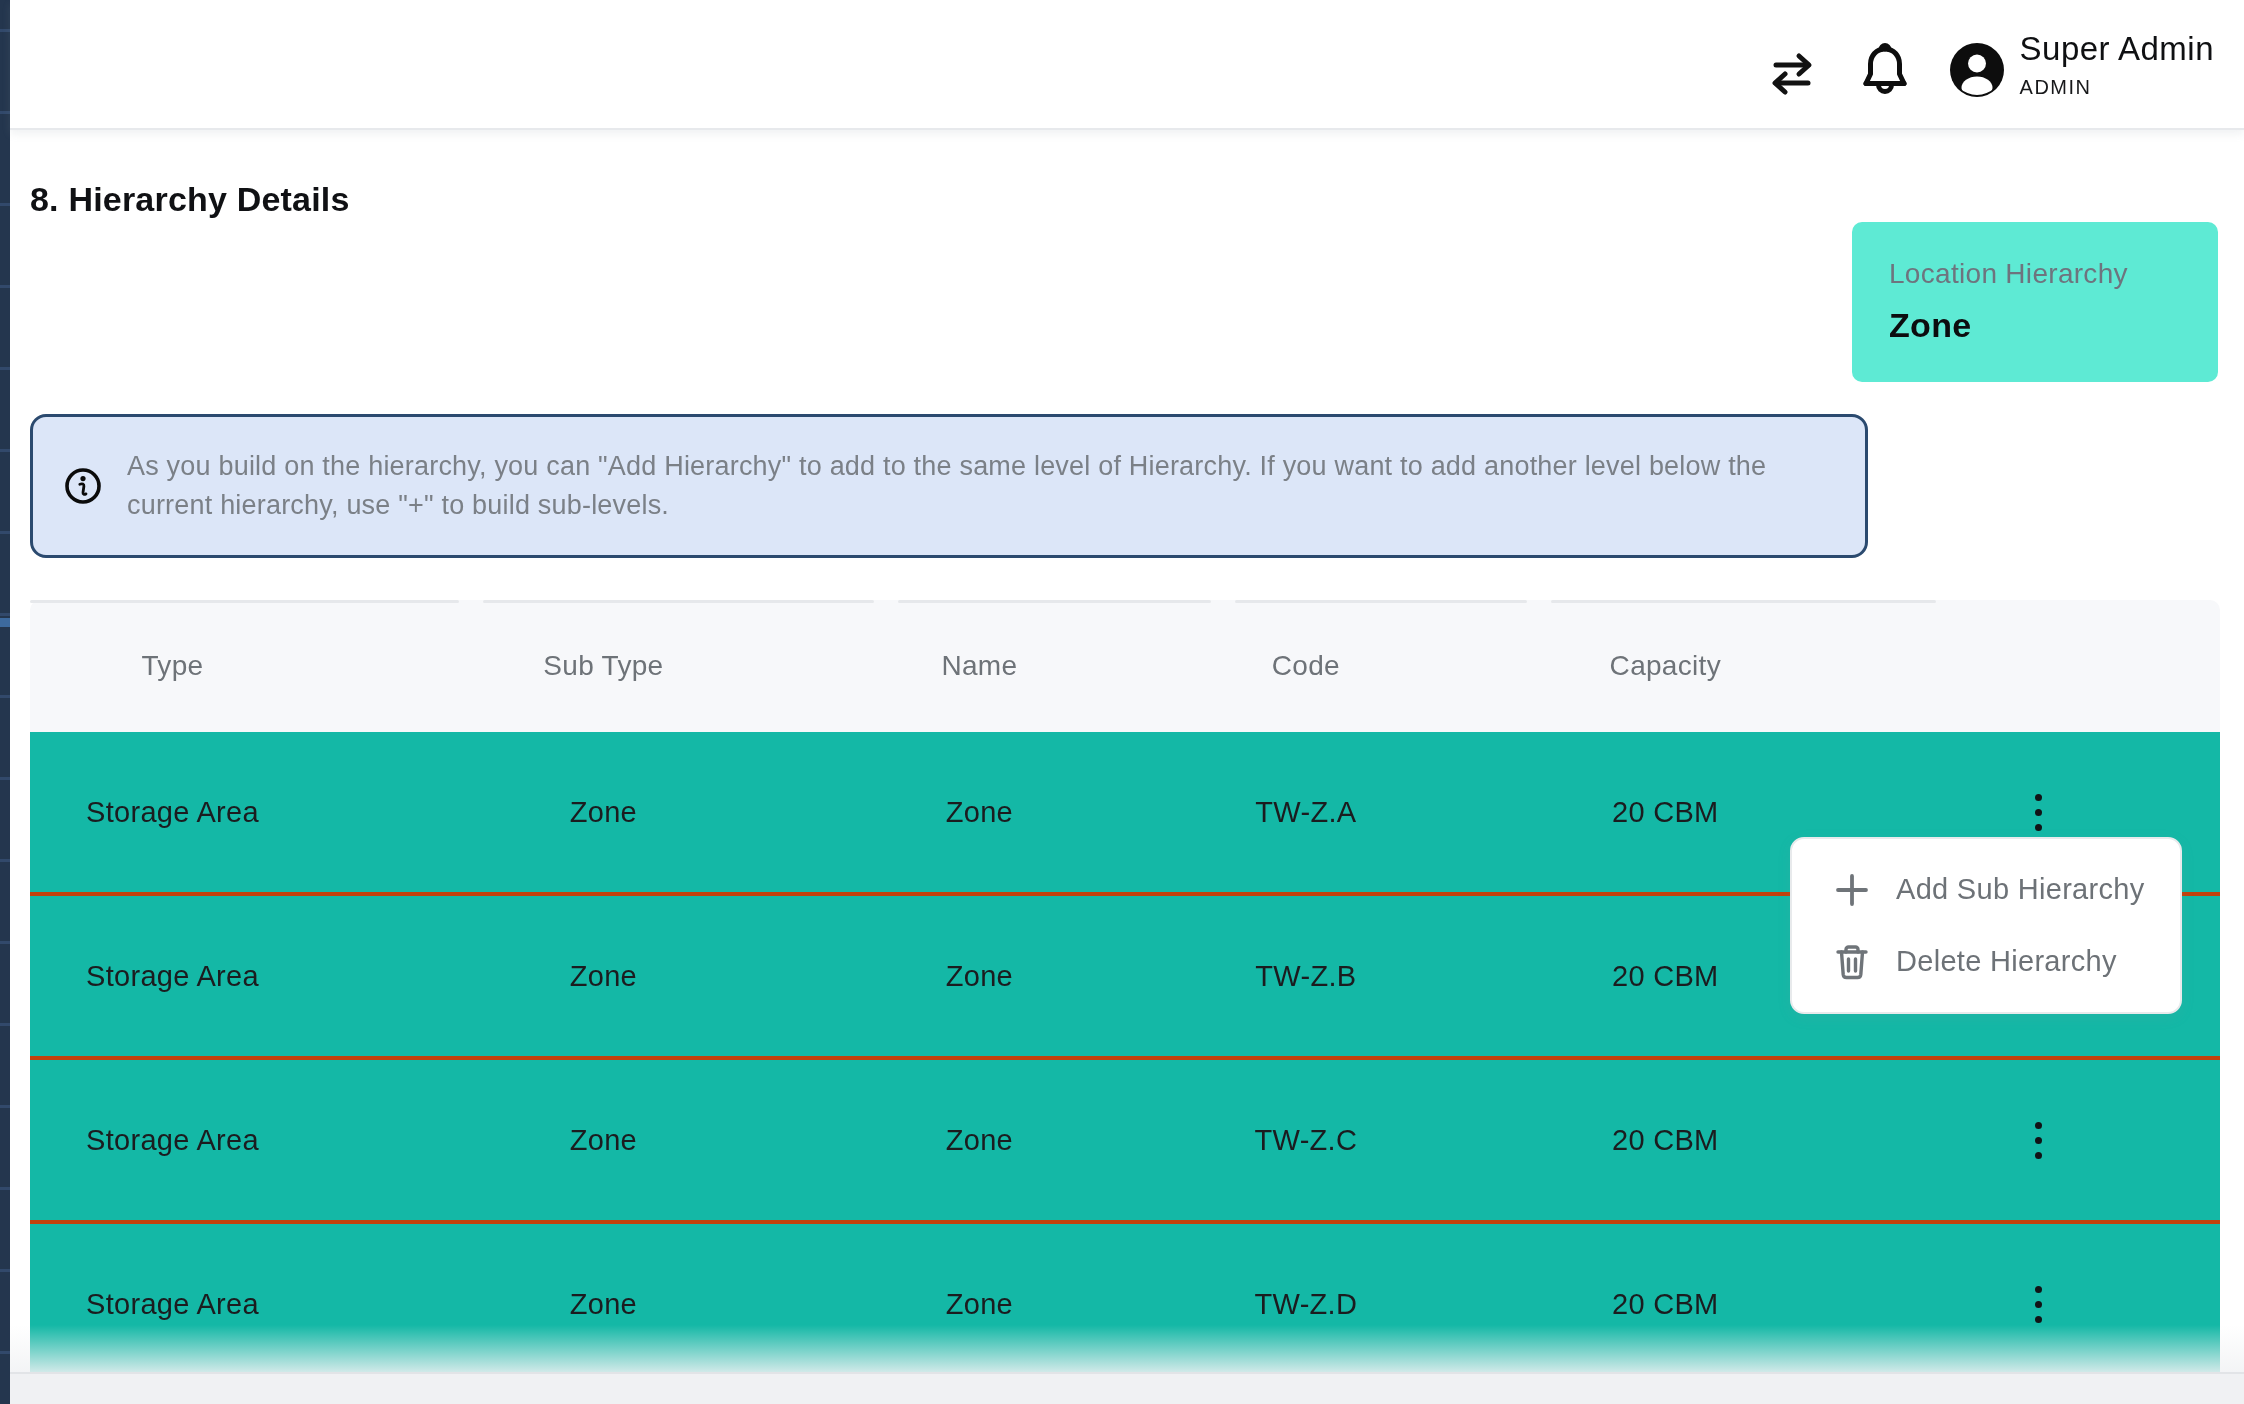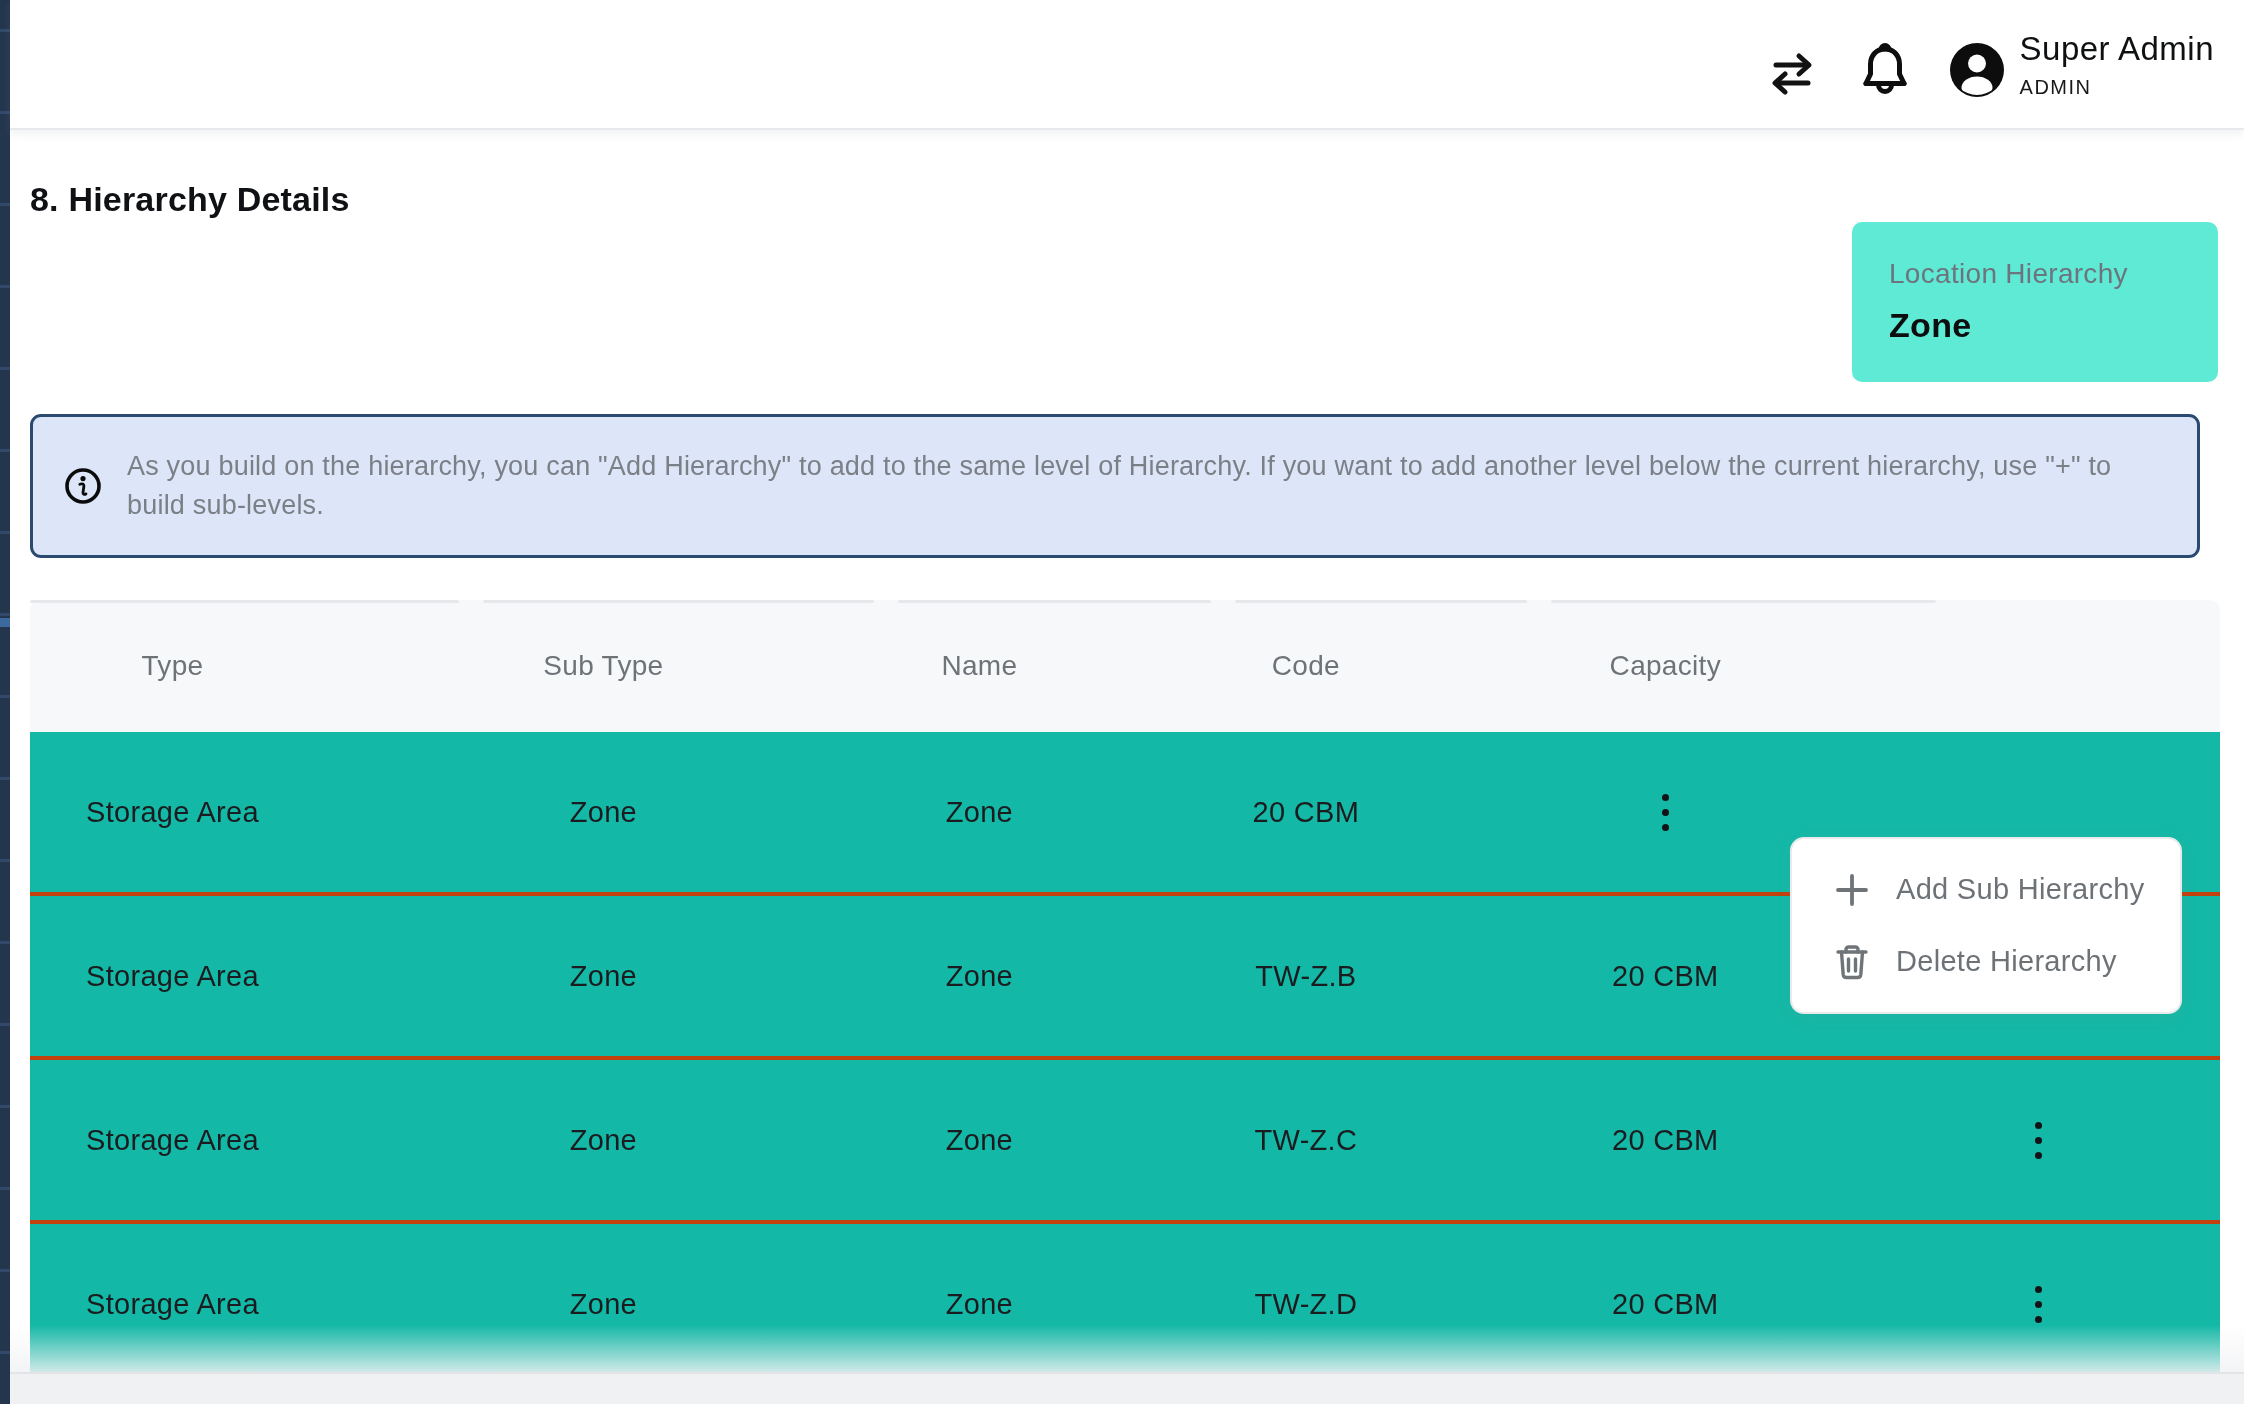--- a/index.html
+++ b/index.html
@@ -41,22 +41,22 @@
   
   .location-card{
     position:absolute;left:1852px;top:222px;width:366px;height:160px;
     background:#5eead4;border-radius:10px;box-sizing:border-box;
     padding:36px 0 0 37px;
   }
   .location-card .card-label{font-size:28px;color:#6e747e;letter-spacing:0.3px;}
   .location-card .card-value{font-size:34px;font-weight:700;color:#0c0d0f;margin-top:16px;letter-spacing:0.3px;}
   
   .info-banner{
-    position:absolute;left:30px;top:414px;width:2170px;height:144px;box-sizing:border-box;
-    background:#dce6f8;border:3px solid #2b4a6f;border-radius:11px;
+    position:absolute;left:30px;top:414px;width:1838px;height:144px;box-sizing:border-box;
+    background:#dce6f8;border:3px solid #2b4a6f;border-radius:16px;
     display:flex;align-items:center;padding:0 60px 0 30px;
   }
   .info-banner .banner-icon{flex:0 0 auto;margin-right:24px;display:flex;}
   .info-banner .banner-text{
     font-size:27px;line-height:39px;color:#7b8087;max-width:1995px;letter-spacing:0.2px;
   }
   
   .hierarchy-table{position:absolute;left:30px;top:600px;width:2190px;}
   .grid-row{
     display:grid;
@@ -182,20 +182,21 @@
     <div class="th">Sub Type</div>
     <div class="th">Name</div>
     <div class="th">Code</div>
     <div class="th">Capacity</div>
   </div>
 
   <div class="grid-row trow">
     <div class="td">Storage Area</div>
     <div class="td">Zone</div>
     <div class="td">Zone</div>
+    <div class="td">TW-Z.A</div>
     <div class="td">20 CBM</div>
     <div class="td">
       <button class="kebab-btn">
         <span class="dot"></span>
           <span class="dot"></span>
           <span class="dot"></span>
       </button>
     </div>
   </div>
 

